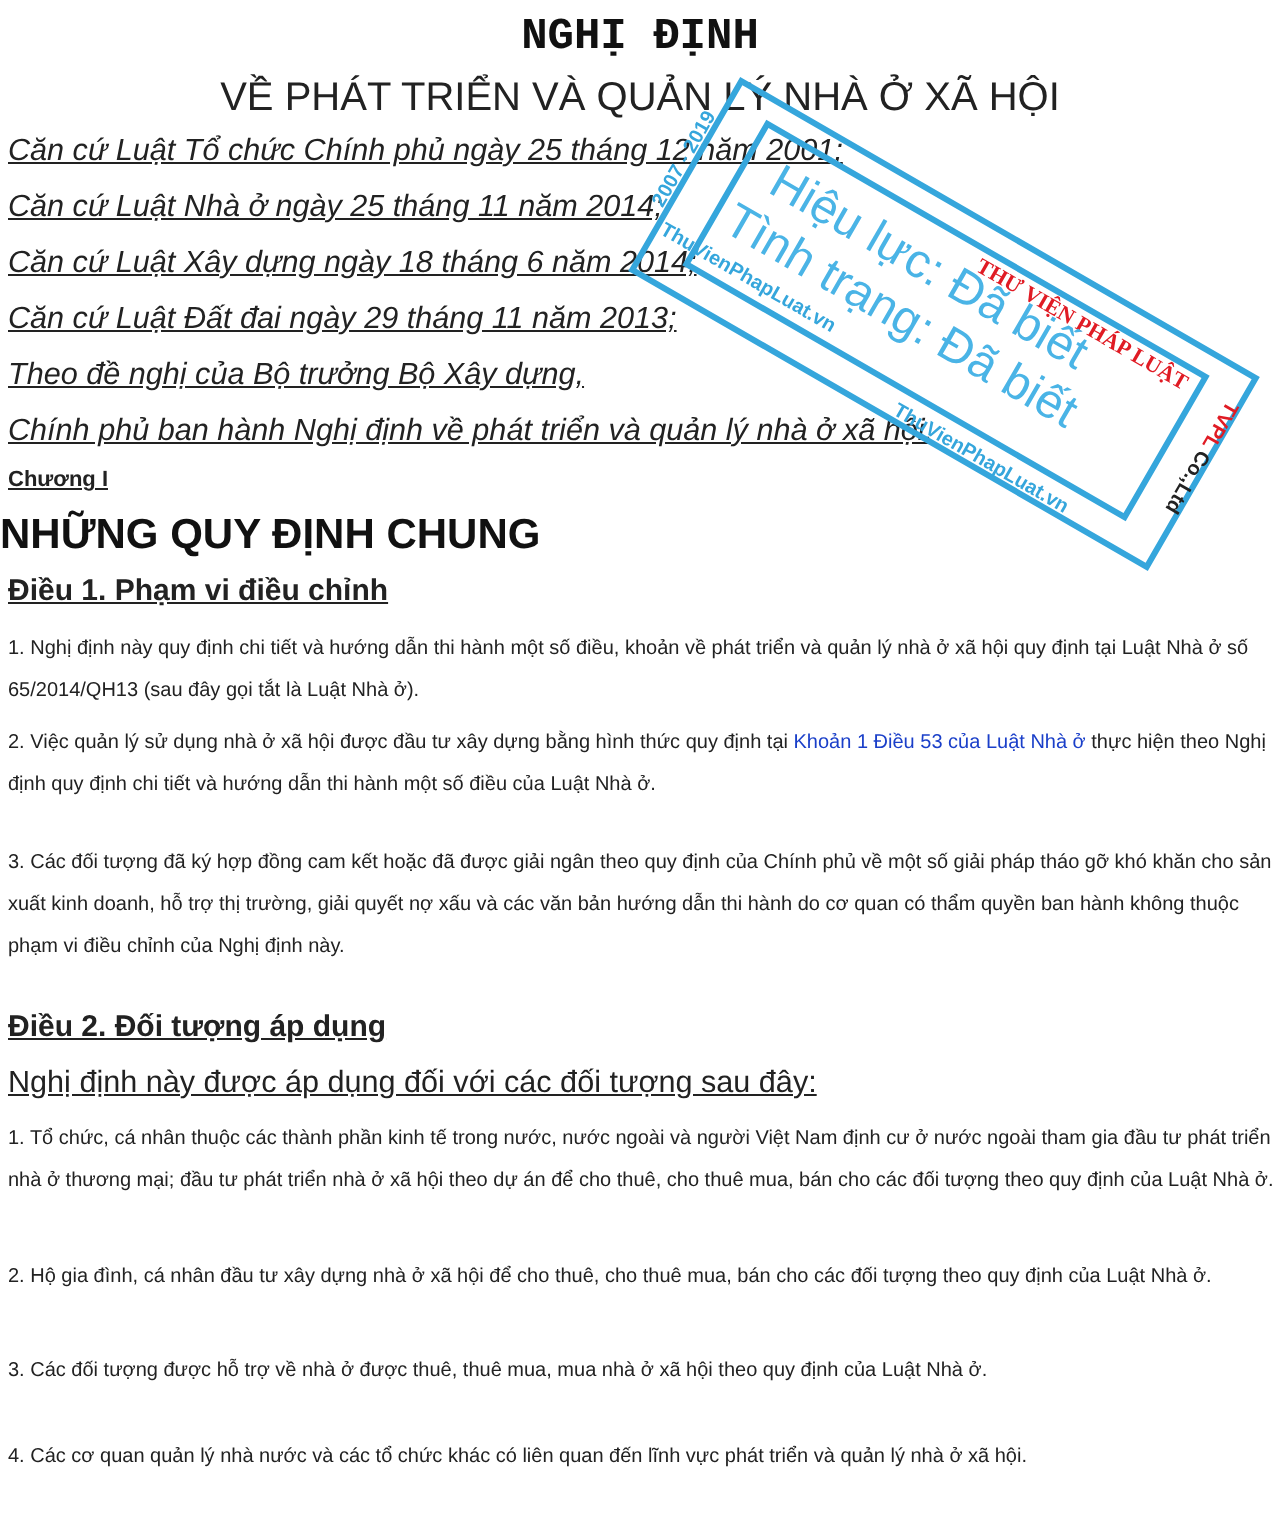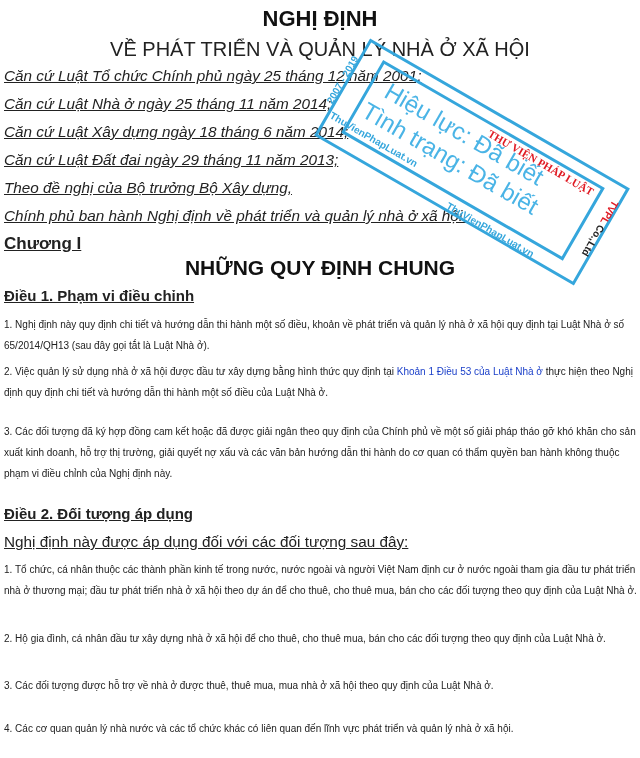--- a/index.html
+++ b/index.html
@@ -3,31 +3,31 @@
   <meta charset="utf-8">
   <style>
     html, body { margin: 0; padding: 0; background: #ffffff; }
     body {
       width: 640px; height: 758px; overflow: hidden; position: relative;
       font-family: "Liberation Sans", sans-serif; color: #222222;
     }
     .doc { position: absolute; left: 0; top: 0; width: 640px; }
     .title {
       position: absolute; left: 0; width: 640px; text-align: center;
-      font-weight: bold; font-size: 22px; top: 6px; color: #111;
+      font-weight: bold; font-size: 22px; top: 6px; color: #111; font-family: Liberation Mono, monospace;
     }
     .subtitle {
       position: absolute; left: 0; width: 640px; text-align: center;
       font-size: 20px; top: 38px; color: #222;
     }
     .line { position: absolute; left: 4px; font-size: 15.3px; white-space: nowrap; text-decoration: underline; }
     .italic { font-style: italic; }
     .bold { font-weight: bold; }
     .chapter-title {
-      position: absolute; left: 0; width: 640px; text-align: center;
+      position: absolute; left: 0; width: 640px; 
       font-weight: bold; font-size: 21px; color: #111;
     }
     .para { position: absolute; left: 4px; width: 634px; font-size: 10px; line-height: 21px; }
     .link { color: #1a3fc9; margin-top: 40px; }
 
     
     .stamp {
       position: absolute; left: 322px; top: 106px; width: 300px; height: 112px;
       transform: rotate(30deg); transform-origin: center center;
       pointer-events: none;
@@ -74,21 +74,21 @@
   <div class="title">NGHỊ ĐỊNH</div>
   <div class="subtitle">VỀ PHÁT TRIỂN VÀ QUẢN LÝ NHÀ Ở XÃ HỘI</div>
 
   <div class="line italic" style="top:67px">Căn cứ Luật Tổ chức Chính phủ ngày 25 tháng 12 năm 2001;</div>
   <div class="line italic" style="top:95px">Căn cứ Luật Nhà ở ngày 25 tháng 11 năm 2014;</div>
   <div class="line italic" style="top:123px">Căn cứ Luật Xây dựng ngày 18 tháng 6 năm 2014;</div>
   <div class="line italic" style="top:151px">Căn cứ Luật Đất đai ngày 29 tháng 11 năm 2013;</div>
   <div class="line italic" style="top:179px">Theo đề nghị của Bộ trưởng Bộ Xây dựng,</div>
   <div class="line italic" style="top:207px">Chính phủ ban hành Nghị định về phát triển và quản lý nhà ở xã hội.</div>
 
-  <div class="line bold" style="top:234px; font-size:17px">Chương I</div>
+  <div class="line bold" style="top:234px; font-size:11px">Chương I</div>
   <div class="chapter-title" style="top:256px">NHỮNG QUY ĐỊNH CHUNG</div>
 
   <div class="line bold" style="top:287px; font-size:15px">Điều 1. Phạm vi điều chỉnh</div>
   <div class="para" style="top:314px">1. Nghị định này quy định chi tiết và hướng dẫn thi hành một số điều, khoản về phát triển và quản lý nhà ở xã hội quy định tại Luật Nhà ở số 65/2014/QH13 (sau đây gọi tắt là Luật Nhà ở).</div>
   <div class="para" style="top:361px"><span>2. Việc quản lý sử dụng nhà ở xã hội được đầu tư xây dựng bằng hình thức quy định tại </span><span class="link">Khoản 1 Điều 53 của Luật Nhà ở</span><span> thực hiện theo Nghị định quy định chi tiết và hướng dẫn thi hành một số điều của Luật Nhà ở.</span></div>
   <div class="para" style="top:421px">3. Các đối tượng đã ký hợp đồng cam kết hoặc đã được giải ngân theo quy định của Chính phủ về một số giải pháp tháo gỡ khó khăn cho sản xuất kinh doanh, hỗ trợ thị trường, giải quyết nợ xấu và các văn bản hướng dẫn thi hành do cơ quan có thẩm quyền ban hành không thuộc phạm vi điều chỉnh của Nghị định này.</div>
 
   <div class="line bold" style="top:505px; font-size:15px">Điều 2. Đối tượng áp dụng</div>
   <div class="line" style="top:533px">Nghị định này được áp dụng đối với các đối tượng sau đây:</div>
   <div class="para" style="top:559px">1. Tổ chức, cá nhân thuộc các thành phần kinh tế trong nước, nước ngoài và người Việt Nam định cư ở nước ngoài tham gia đầu tư phát triển nhà ở thương mại; đầu tư phát triển nhà ở xã hội theo dự án để cho thuê, cho thuê mua, bán cho các đối tượng theo quy định của Luật Nhà ở.</div>

